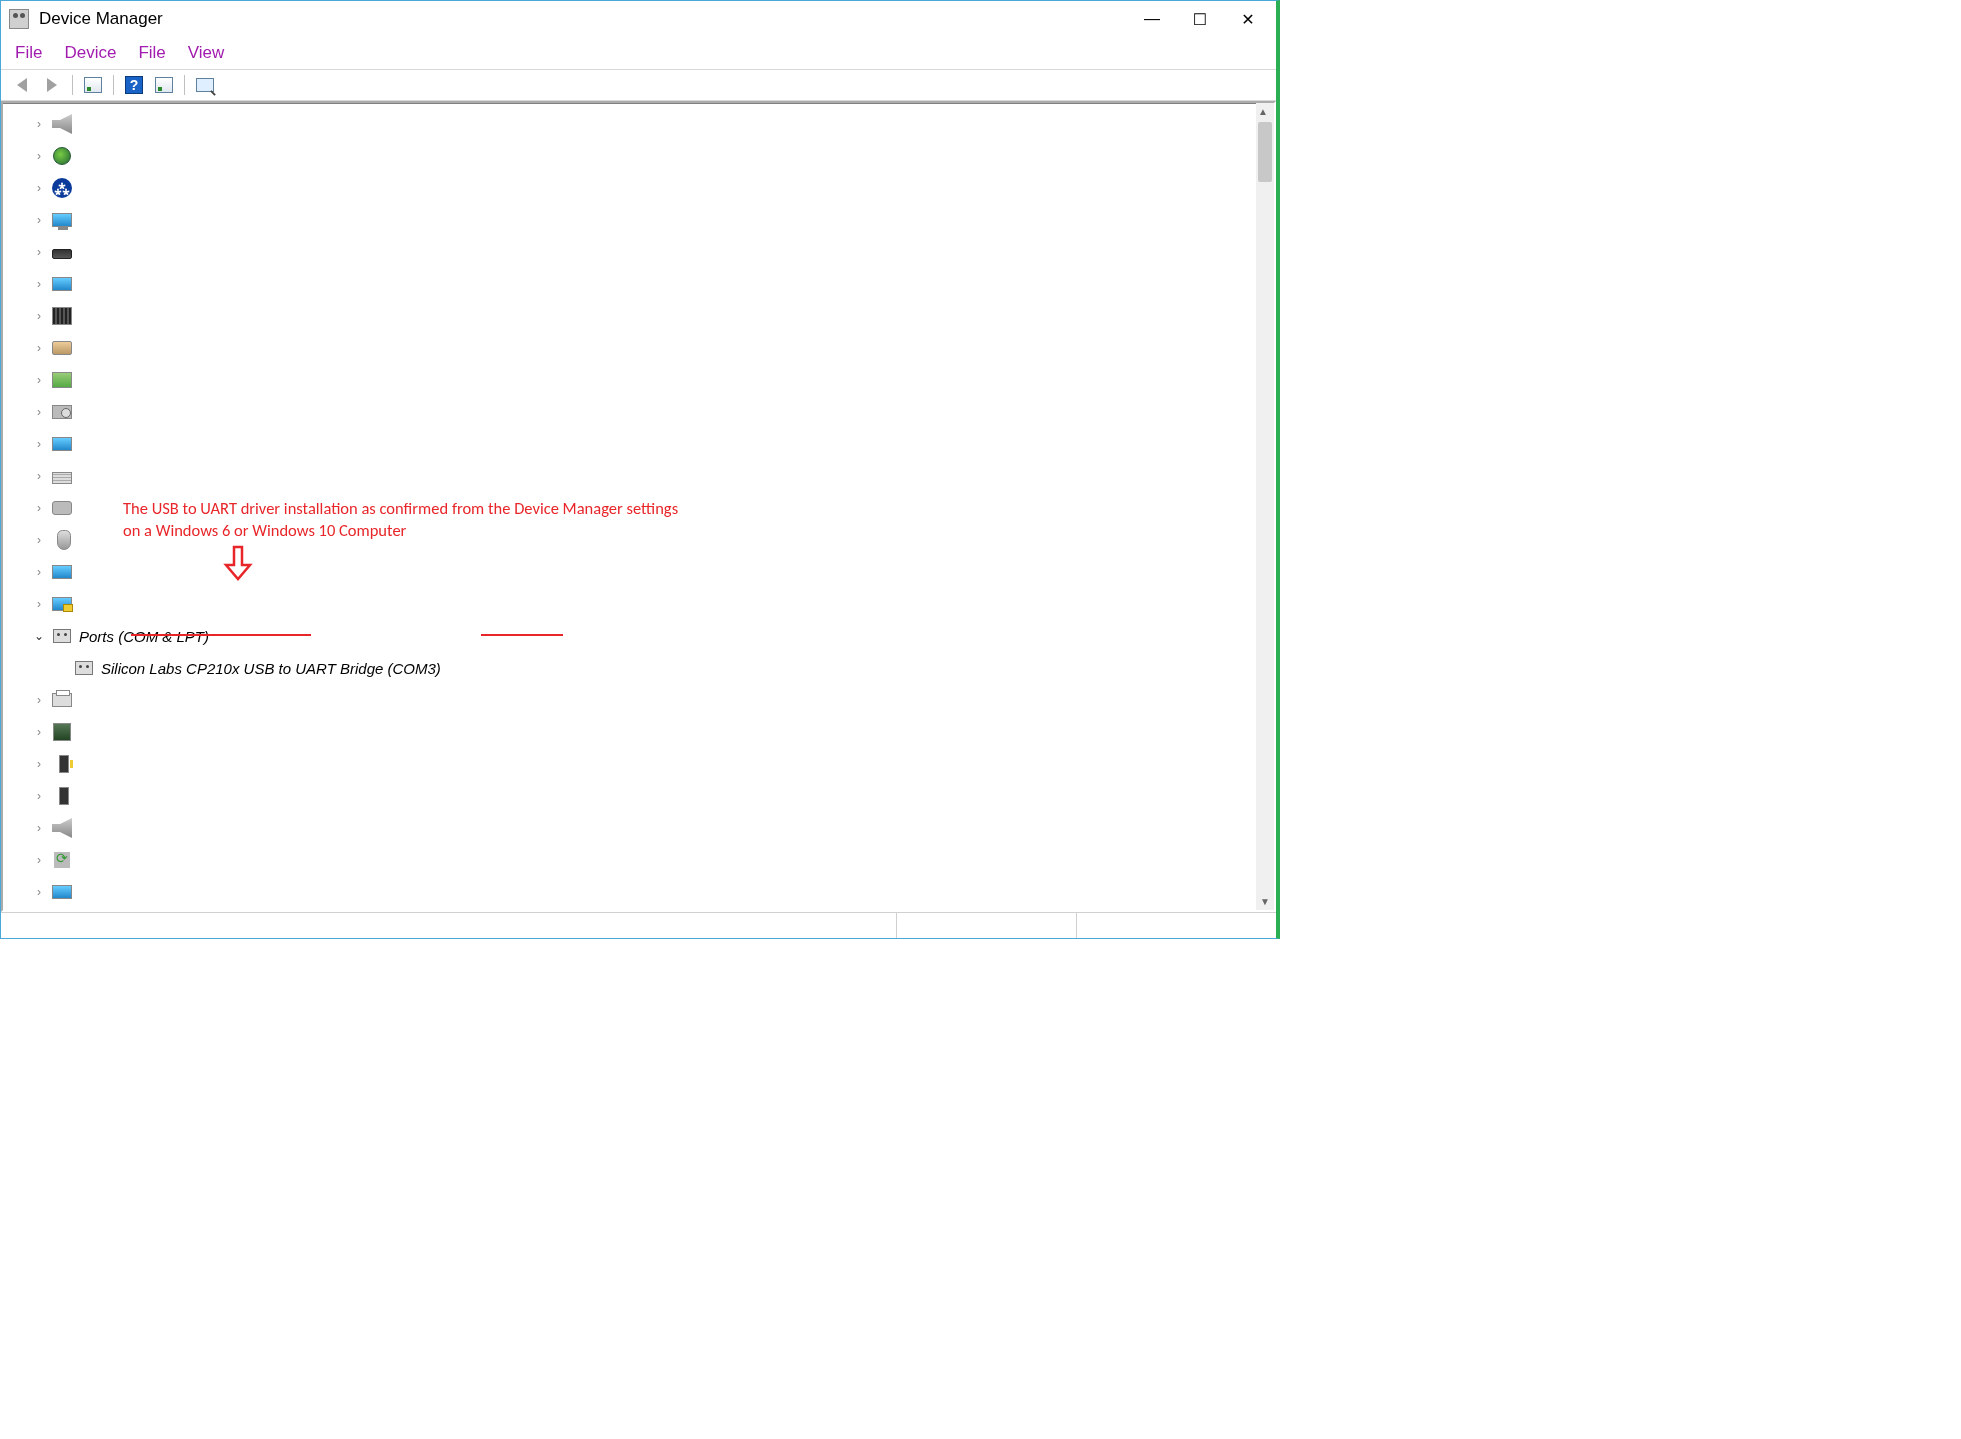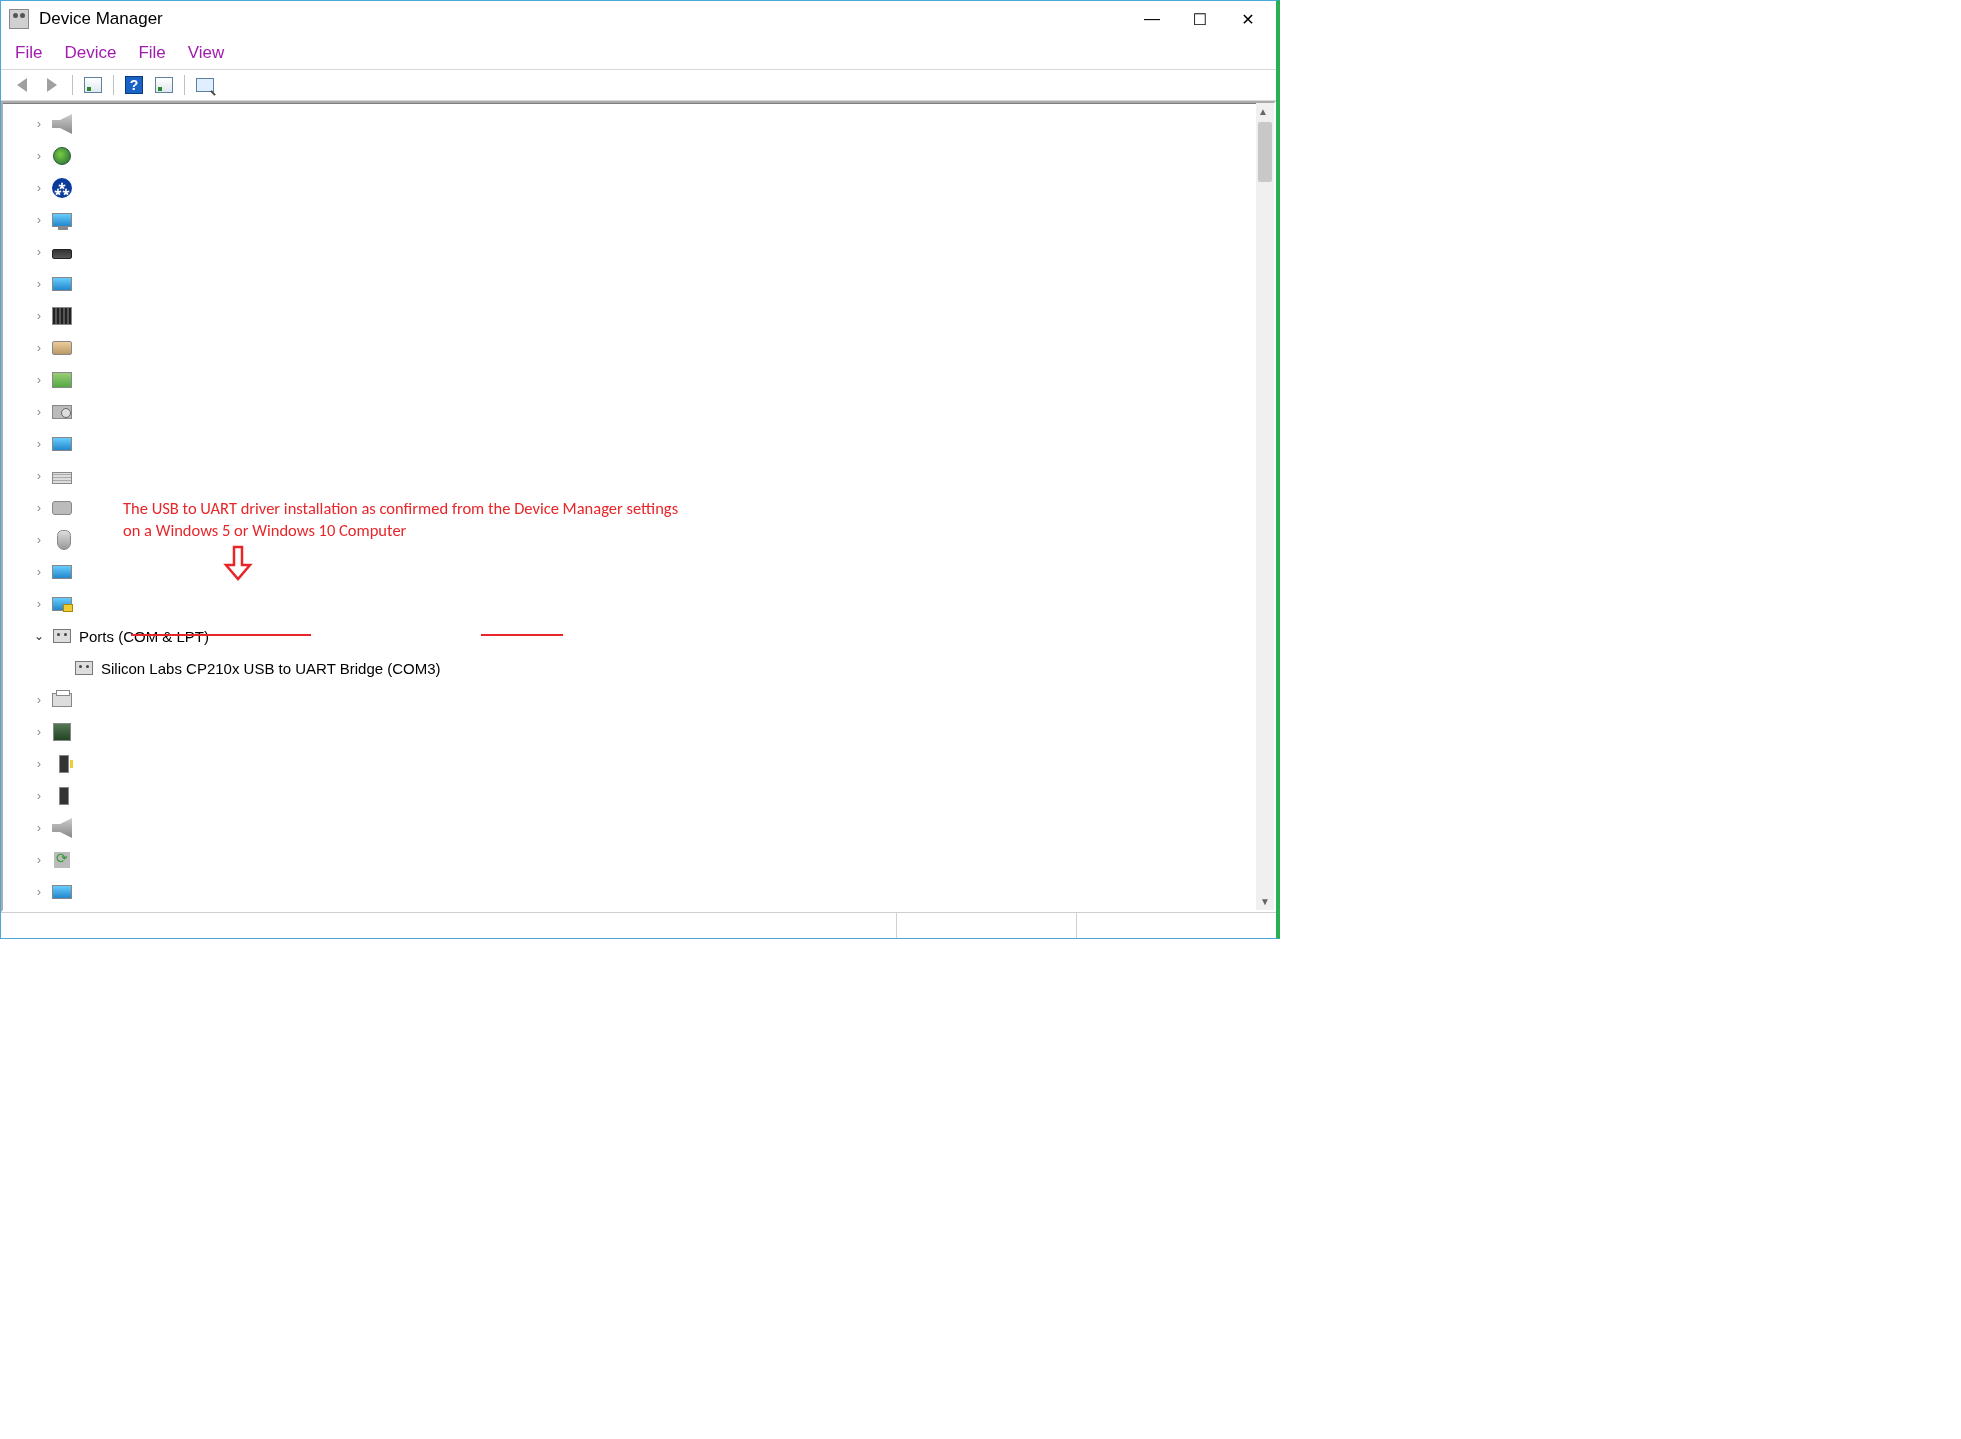--- a/index.html
+++ b/index.html
@@ -90,21 +90,21 @@
   }
   .chev {
     width:12px; color:#888; font-size:12px; text-align:center; cursor:pointer;
     user-select:none;
   }
   .chev.open { color:#333; }
   .devicon {
     width:22px;height:22px;display:flex;align-items:center;justify-content:center;
     font-size:16px;
   }
-  .node-label { color:#000; }
+  .node-label { color:#000;font-style:italic; }
   .child { padding-left:40px; }
 
   
   .ci { width:20px;height:18px;border:1px solid #888;display:inline-block;}
   .ci-audio { background:linear-gradient(#ccc,#888);clip-path:polygon(0 30%,40% 30%,100% 0,100% 100%,40% 70%,0 70%); border:none;width:20px;height:20px;}
   .ci-batt { background:radial-gradient(circle at 40% 40%, #7c4, #263);border-radius:50%;width:18px;height:18px;border:1px solid #253;}
   .ci-bt { background:#0a3a9a;color:#fff;border-radius:50%;width:20px;height:20px;display:flex;align-items:center;justify-content:center;font-size:13px;font-weight:bold;border:none;}
   .ci-comp { background:linear-gradient(#6cf,#28c);height:14px;position:relative;}
   .ci-comp::after{content:"";position:absolute;left:5px;bottom:-4px;width:10px;height:3px;background:#888;}
   .ci-disk { background:linear-gradient(#333,#555);height:10px;border-radius:2px;border:1px solid #222;margin-top:4px;}
@@ -364,21 +364,21 @@
         </span>
       </div>
     <div class="node">
         <span class="chev">›</span>
         <span class="devicon">
           <span class="ci ci-stor"></span>
         </span>
       </div>
     <div class="node"></div>
 
-    <div class="annotation">The USB to UART driver installation as confirmed from the Device Manager settings on a Windows 5 or Windows 10 Computer</div>
+    <div class="annotation">The USB to UART driver installation as confirmed from the Device Manager settings on a Windows 6 or Windows 10 Computer</div>
     <div class="ann-arrow">
       <svg width="24" height="34">
           <path d="M8 0 L8 18 L0 18 L12 32 L24 18 L16 18 L16 0 Z" fill="none" stroke="#e8262a" stroke-width="2.5"></path>
         </svg>
     </div>
     <div class="underline1"></div>
     <div class="underline2"></div>
   </div>
 
   <div class="scrollbar">

